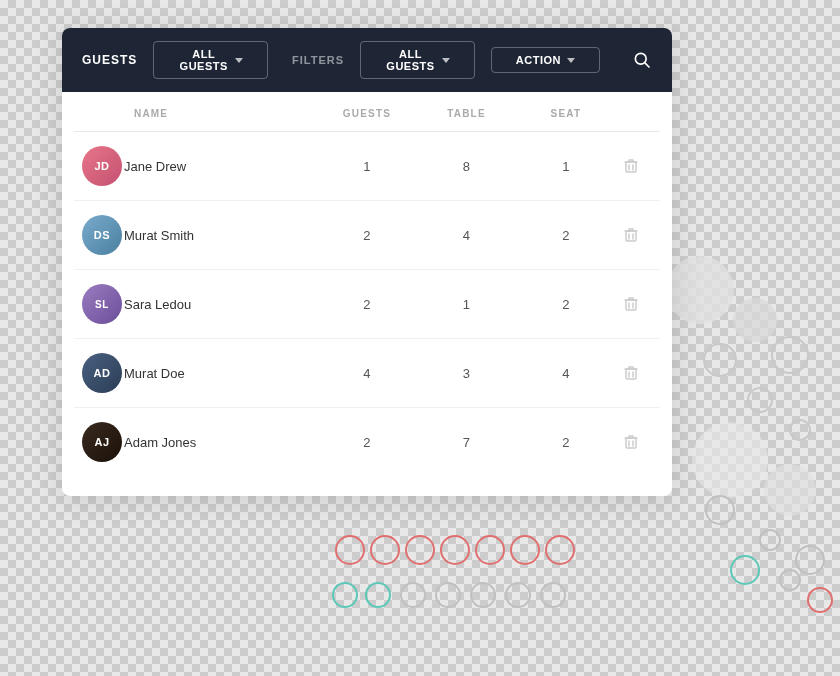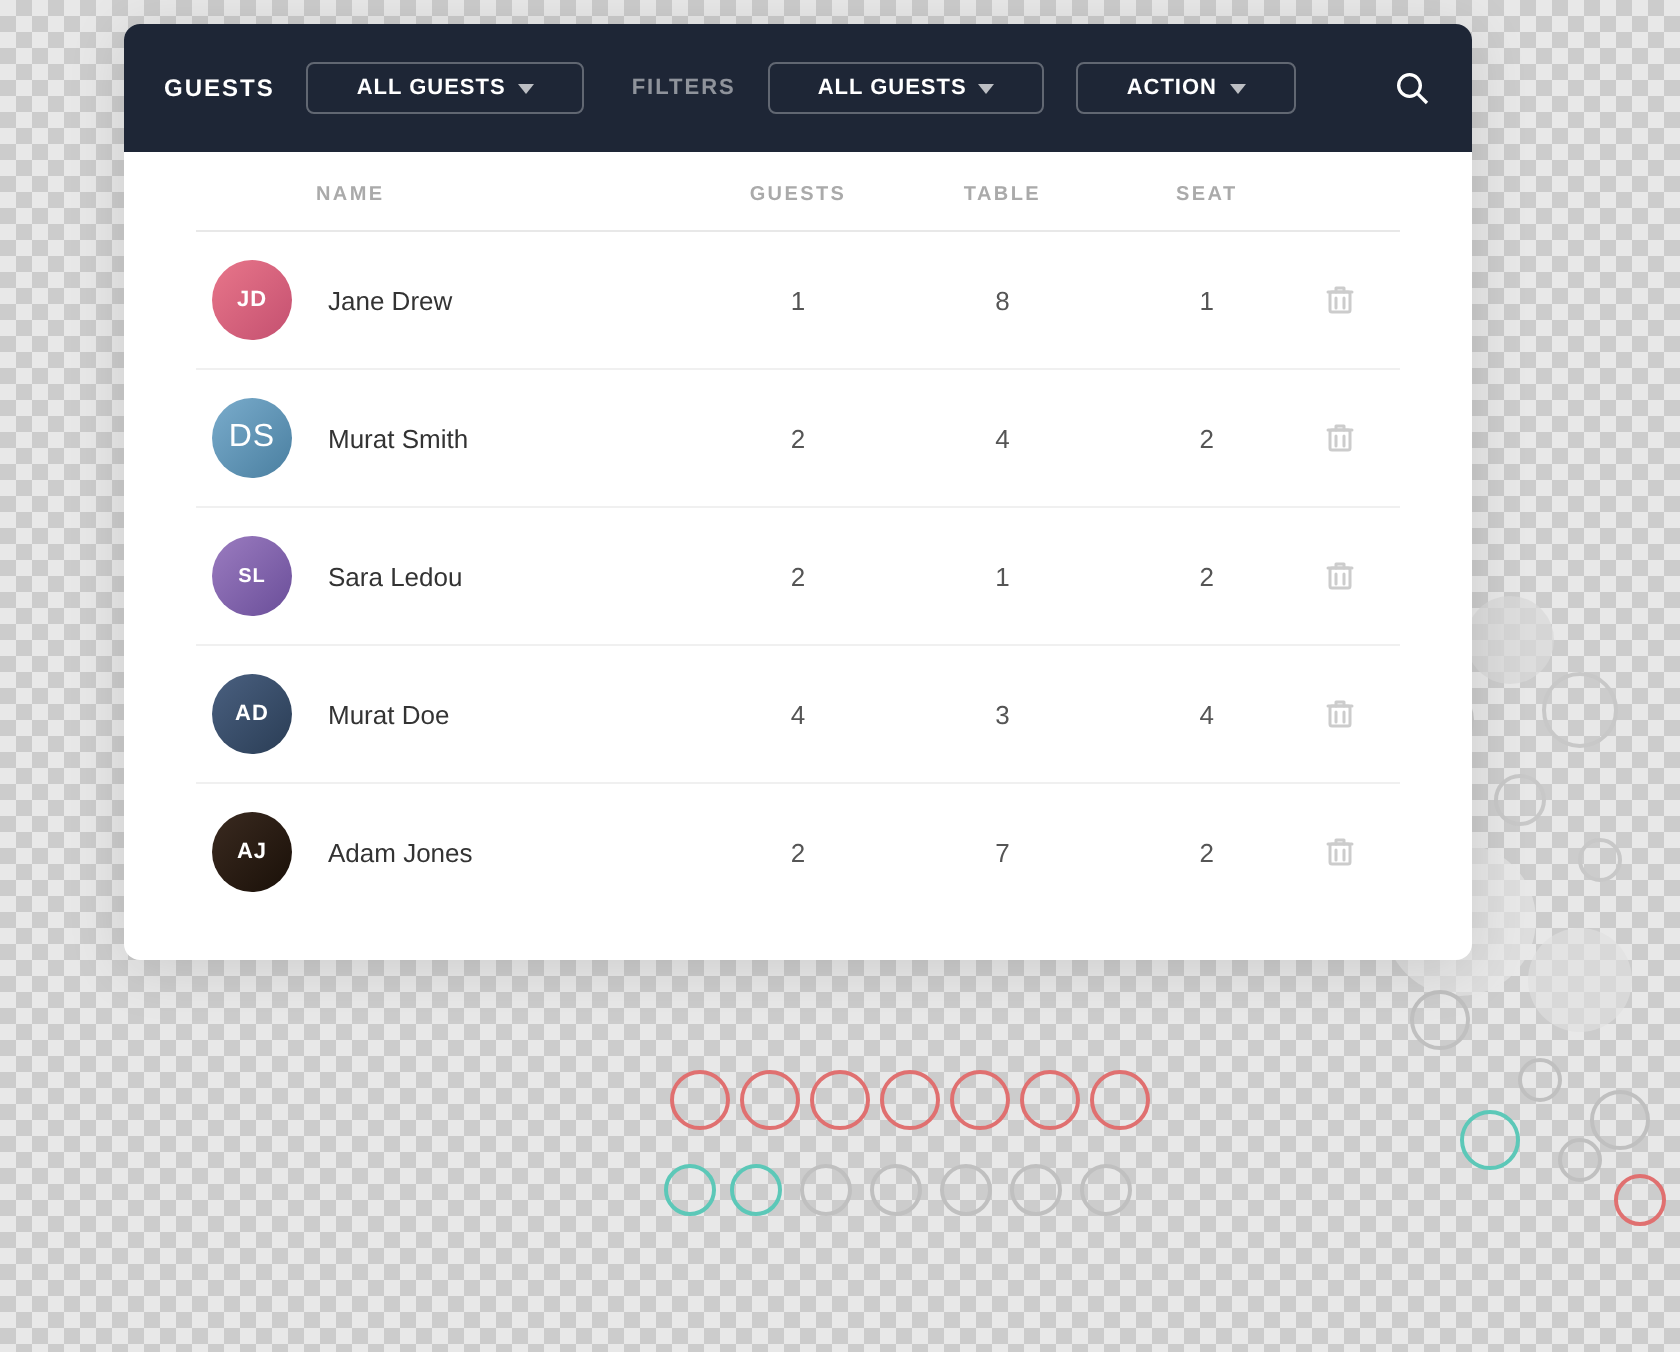--- a/index.html
+++ b/index.html
@@ -23,23 +23,23 @@
 
     
     .bg-circles {
       position: absolute;
       top: 0; left: 0; right: 0; bottom: 0;
       pointer-events: none;
     }
 
     .card {
       position: absolute;
-      top: 12px;
+      top: 28px;
       left: 62px;
-      width: 674px;
+      width: 610px;
       background: #fff;
       border-radius: 8px;
       box-shadow: 0 4px 30px rgba(0,0,0,0.12);
       overflow: hidden;
     }
 
     
     .toolbar {
       background: #1e2636;
       display: flex;
@@ -104,21 +104,21 @@
       color: rgba(255,255,255,0.5);
       font-size: 11px;
       font-weight: 700;
       letter-spacing: 1px;
       text-transform: uppercase;
       margin-left: 8px;
     }
 
     
     .table-container {
-      padding: 0 36px 20px;
+      padding: 0 12px 20px;
     }
 
     table {
       width: 100%;
       border-collapse: collapse;
     }
 
     thead tr {
       border-bottom: 1.5px solid #e8e8e8;
     }
@@ -149,21 +149,21 @@
 
     td {
       padding: 14px 8px;
       font-size: 13px;
       color: #333;
     }
 
     td.col-name {
       display: flex;
       align-items: center;
-      gap: 18px;
+      gap: 2px;
       font-weight: 500;
       padding-left: 8px;
     }
 
     td.col-guests, td.col-table, td.col-seat {
       text-align: center;
       color: #555;
       font-size: 13px;
     }
 
@@ -295,21 +295,21 @@
             <path d="M5,4V2h4v2"></path>
             <rect x="2" y="4" width="10" height="10" rx="1"></rect>
             <line x1="5" y1="7" x2="5" y2="12"></line>
             <line x1="9" y1="7" x2="9" y2="12"></line>
           </svg>
         </button>
       </td>
     </tr>
           <tr>
       <td class="col-name">
-        <div class="avatar" style="background: linear-gradient(135deg, #7aaccc, #4a7fa0); color: #fff; font-size: 16px; font-weight: 400; letter-spacing: 0.5px; text-align: right;">
+        <div class="avatar" style="background: linear-gradient(135deg, #7aaccc, #4a7fa0); color: #fff; font-size: 11px; font-weight: 700; letter-spacing: 0.5px; text-align: right;">
           DS
         </div>
         <span>Murat Smith</span>
       </td>
       <td class="col-guests">2</td>
       <td class="col-table">4</td>
       <td class="col-seat">2</td>
       <td class="col-delete">
         <button class="delete-btn">
           <svg width="14" height="16" viewBox="0 0 14 16" fill="none" stroke="#ccc" stroke-width="1.5" stroke-linecap="round" stroke-linejoin="round">

